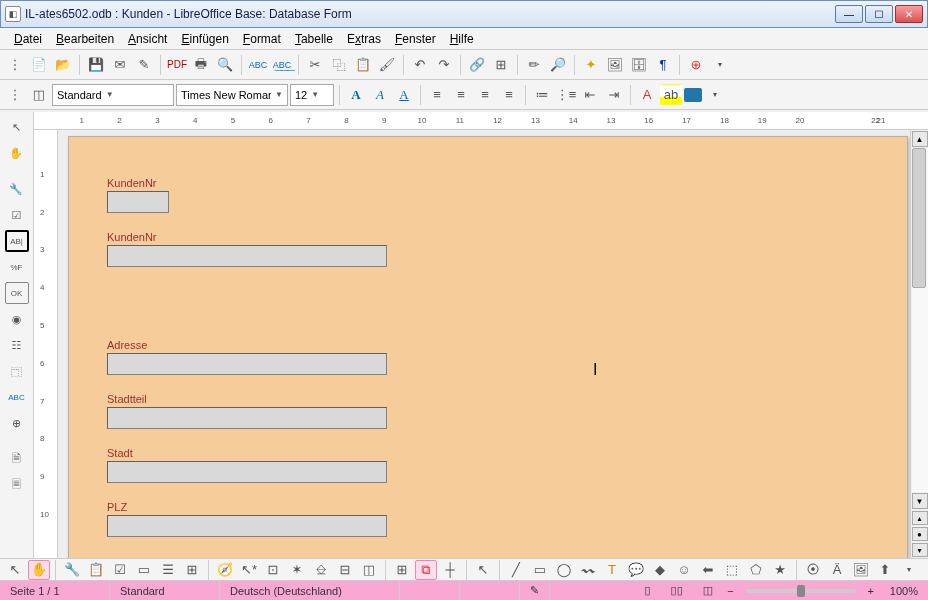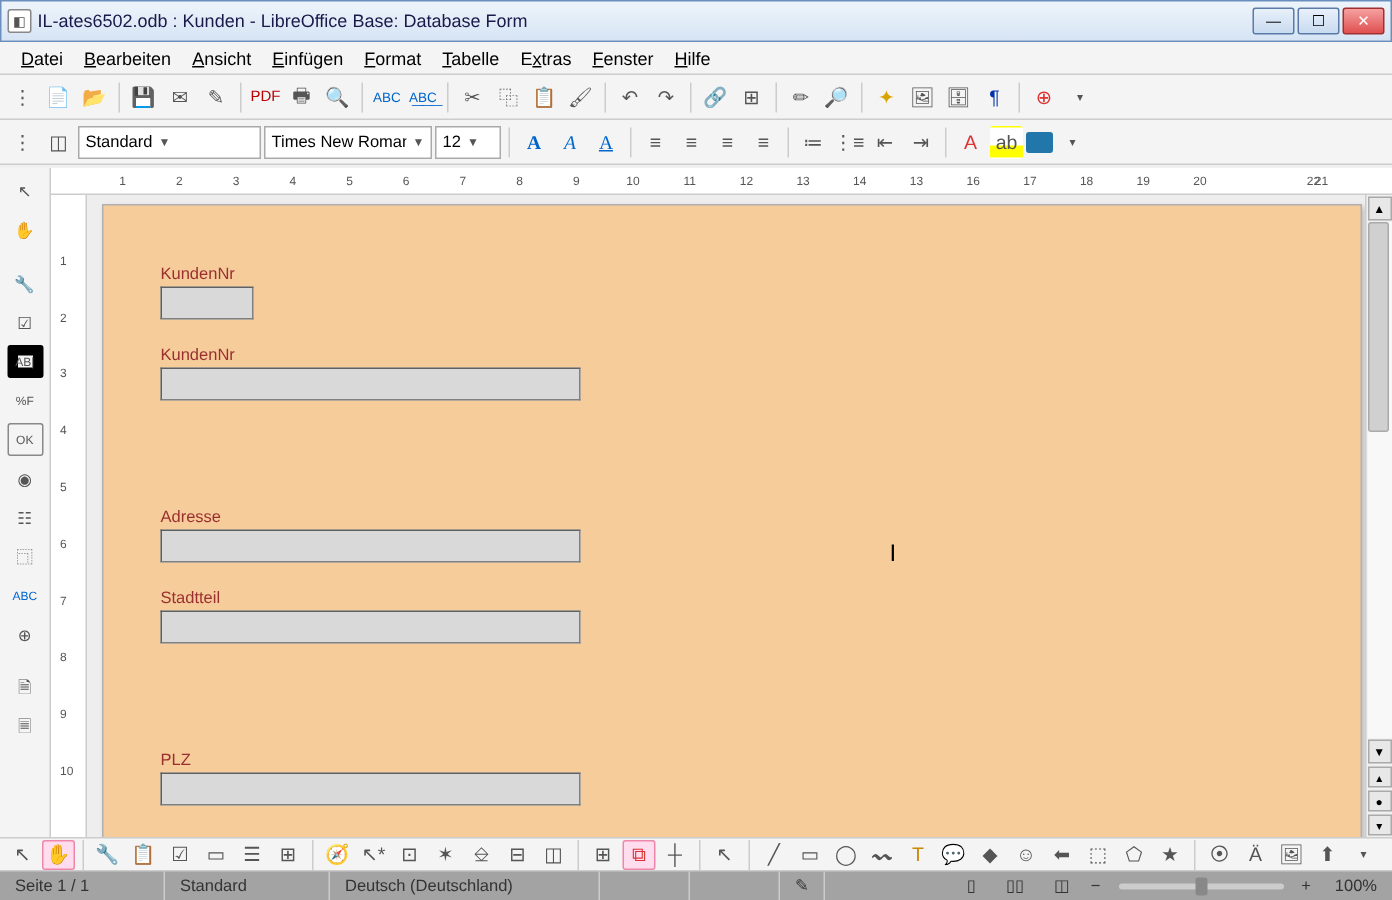--- a/index.html
+++ b/index.html
@@ -91,21 +91,21 @@
   .bottom-toolbar {
     position:absolute; left:0; right:0; bottom:20px; height:22px;
     background:#f4f4f4; border-top:1px solid #ccc;
     display:flex; align-items:center; padding:0 4px; gap:2px;
   }
   .bottom-toolbar .tbtn { width:22px; height:20px; }
   .bottom-toolbar .active { border:1px solid #e8a; background:#fde; }
   
   .statusbar {
     position:absolute; left:0; right:0; bottom:0; height:20px;
-    background:#a3a3a3; border-top:1px solid #ccc;
+    background:#f9a8d4; border-top:1px solid #ccc;
     display:flex; align-items:center; font-size:11px; color:#333;
   }
   .statusbar .cell { padding:0 10px; border-right:1px solid #ccc; height:100%; display:flex;align-items:center;}
   .statusbar .spacer { flex:1; }
   .zoom-slider { width:110px; height:4px; background:#ccc; position:relative; margin:0 8px; border-radius:2px;}
   .zoom-slider .knob { position:absolute; left:50%; top:-4px; width:8px; height:12px; background:#888; border-radius:2px; transform:translateX(-50%);}
   .cursor-I { position:absolute; font-size:16px; color:#000; }
 </style>
 </head>
 <body>
@@ -207,21 +207,21 @@
   <div class="tbtn" style="font-size:8px;">▾</div>
 </div>
 
 <div class="workarea">
   <div class="left-toolbar">
     <div class="tbtn">↖</div>
     <div class="tbtn">✋</div>
     <div style="height:6px;"></div>
     <div class="tbtn">🔧</div>
     <div class="tbtn">☑</div>
-    <div class="tbtn" style="font-size:8px;border:7px solid #000000;">AB|</div>
+    <div class="tbtn" style="font-size:8px;border:2px solid #000000;">AB|</div>
     <div class="tbtn" style="font-size:8px;">%F</div>
     <div class="tbtn" style="font-size:8px;border:1px solid #888;">OK</div>
     <div class="tbtn">◉</div>
     <div class="tbtn">☷</div>
     <div class="tbtn">⿹</div>
     <div class="tbtn" style="font-size:8px;color:#06c;">ABC</div>
     <div class="tbtn">⊕</div>
     <div style="height:6px;"></div>
     <div class="tbtn">🗎</div>
     <div class="tbtn">🗏</div>
@@ -276,20 +276,24 @@
             <div class="form-input" style="width: 280px;"></div>
           </div>
           <div class="form-field" style="left: 38px; top: 202px;">
             <span class="form-label">Adresse</span>
             <div class="form-input" style="width: 280px;"></div>
           </div>
           <div class="form-field" style="left: 38px; top: 256px;">
             <span class="form-label">Stadtteil</span>
             <div class="form-input" style="width: 280px;"></div>
           </div>
+          <div class="form-field" style="left: 38px; top: 310px;">
+            <span class="form-label">Stadt</span>
+            <div class="form-input" style="width: 280px;"></div>
+          </div>
           <div class="form-field" style="left: 38px; top: 364px;">
             <span class="form-label">PLZ</span>
             <div class="form-input" style="width: 280px;"></div>
           </div>
         </div>
     </div>
     <div class="vscroll">
       <div class="sbtn">▲</div>
       <div class="track">
           <div class="thumb"></div>

